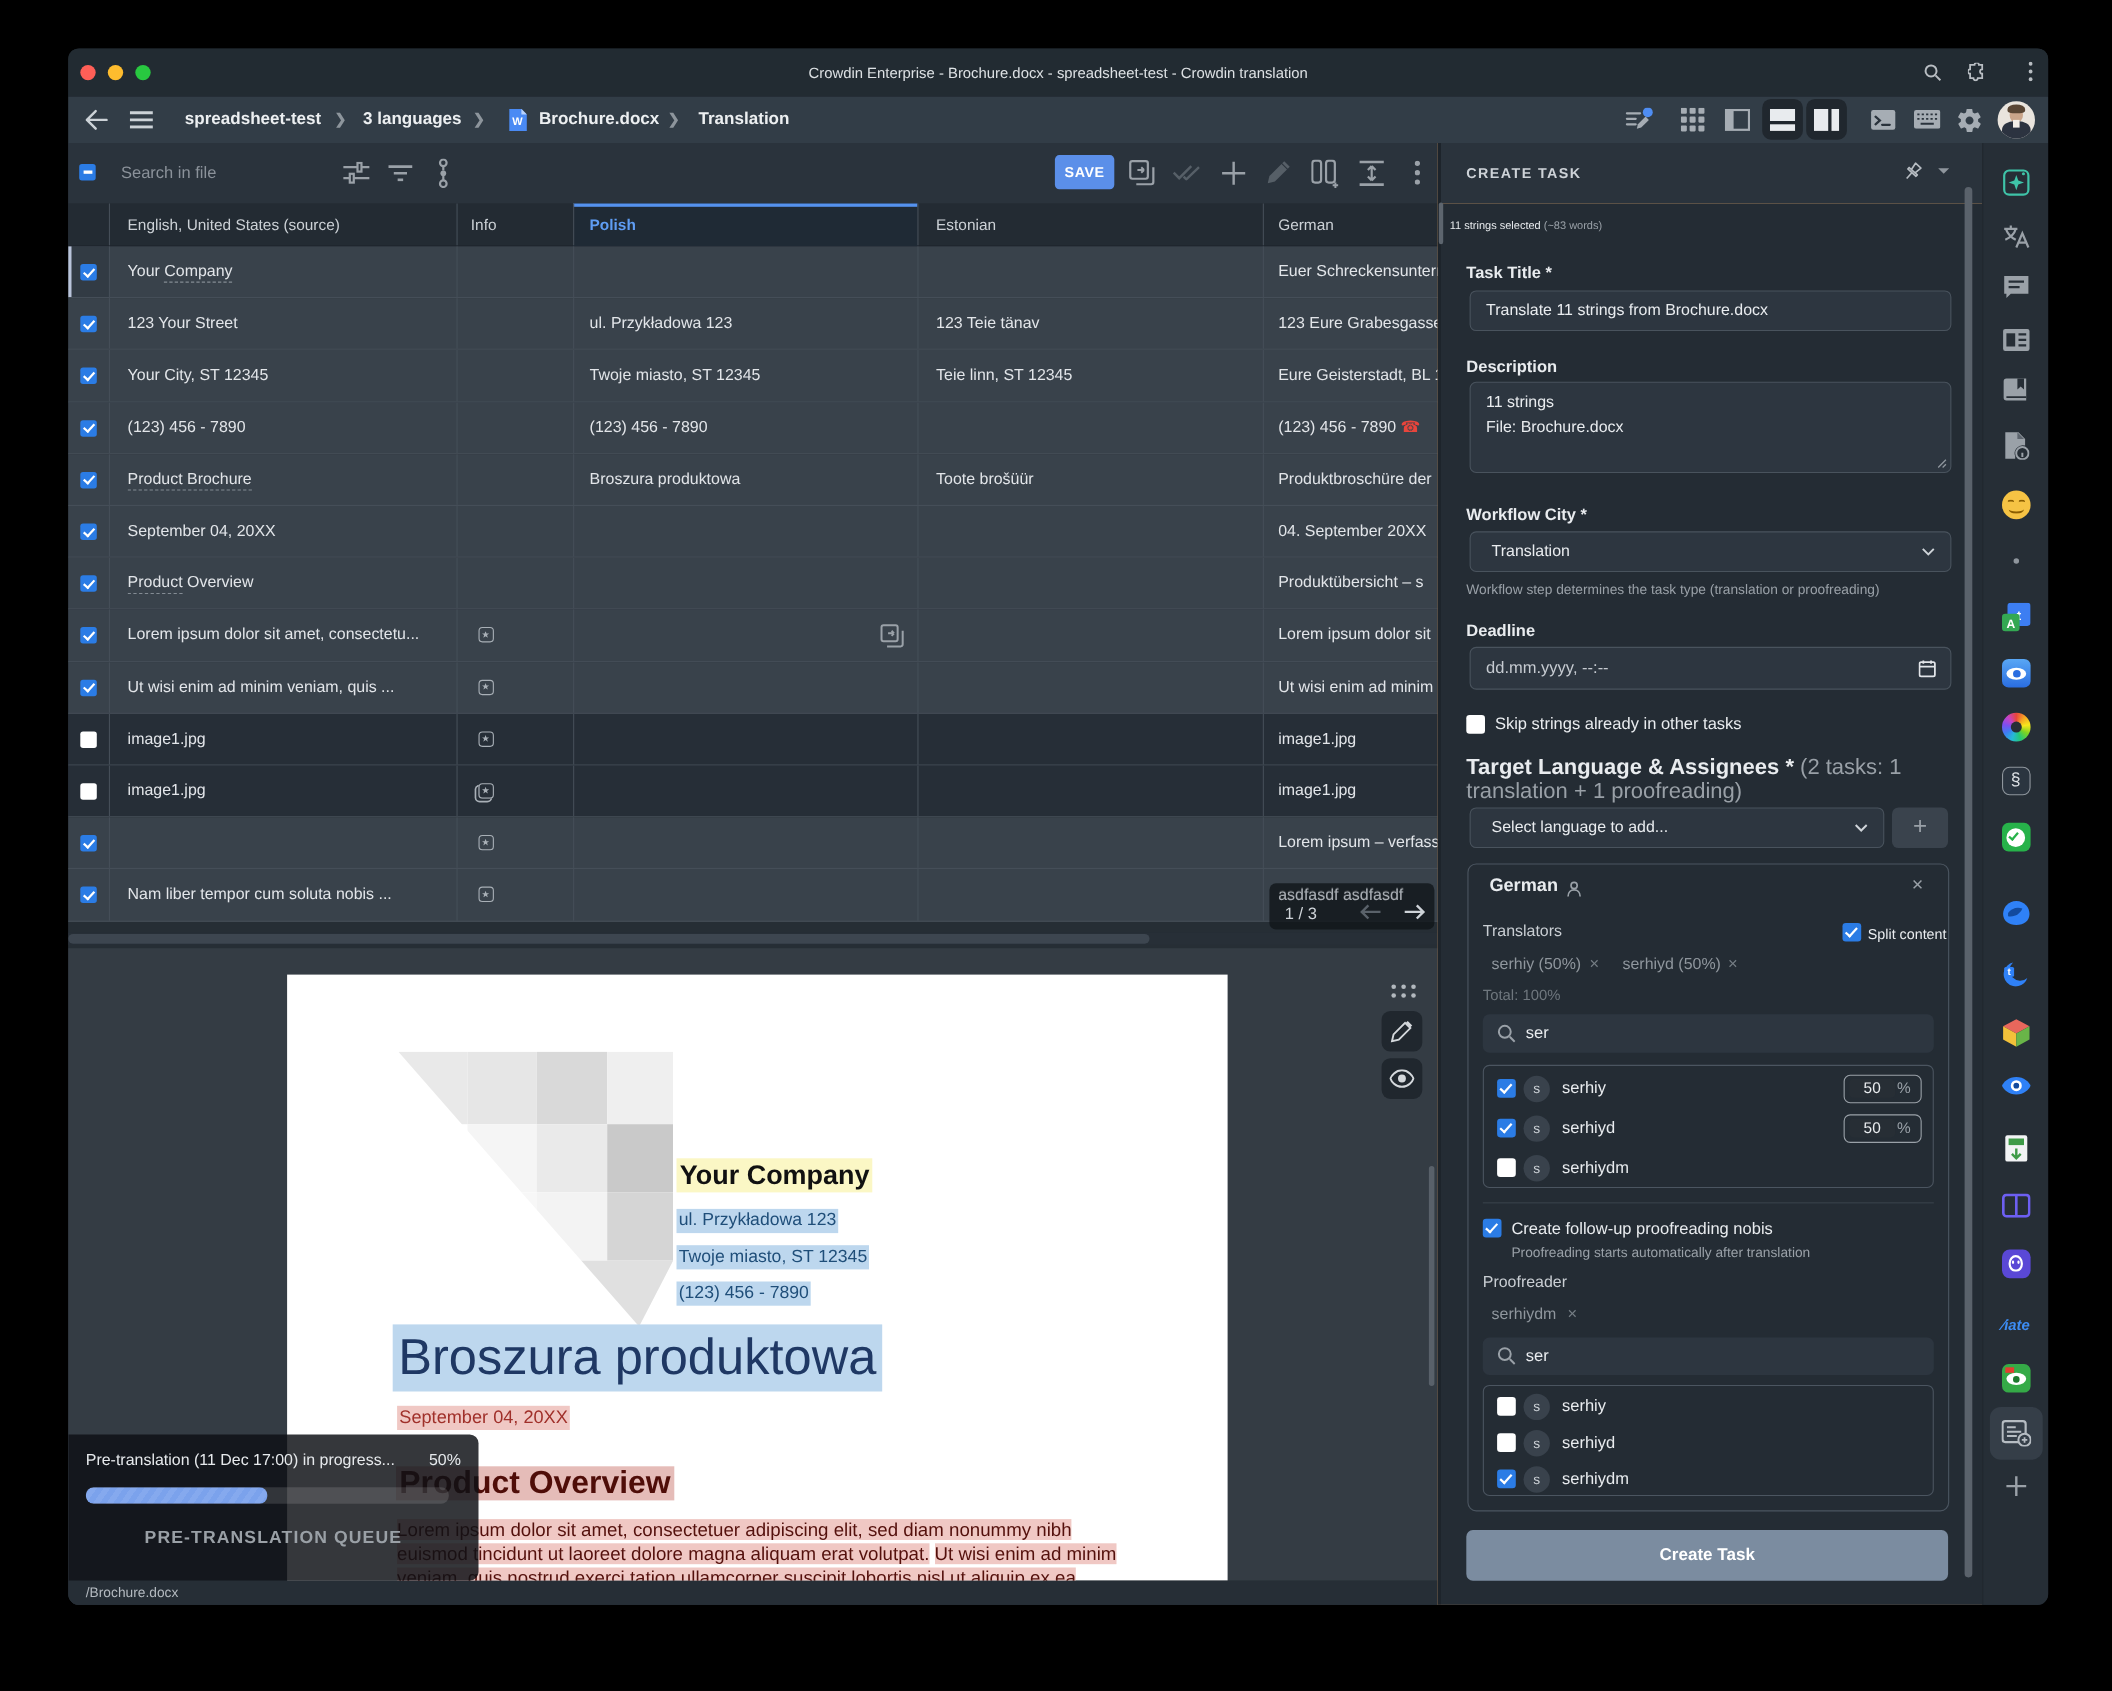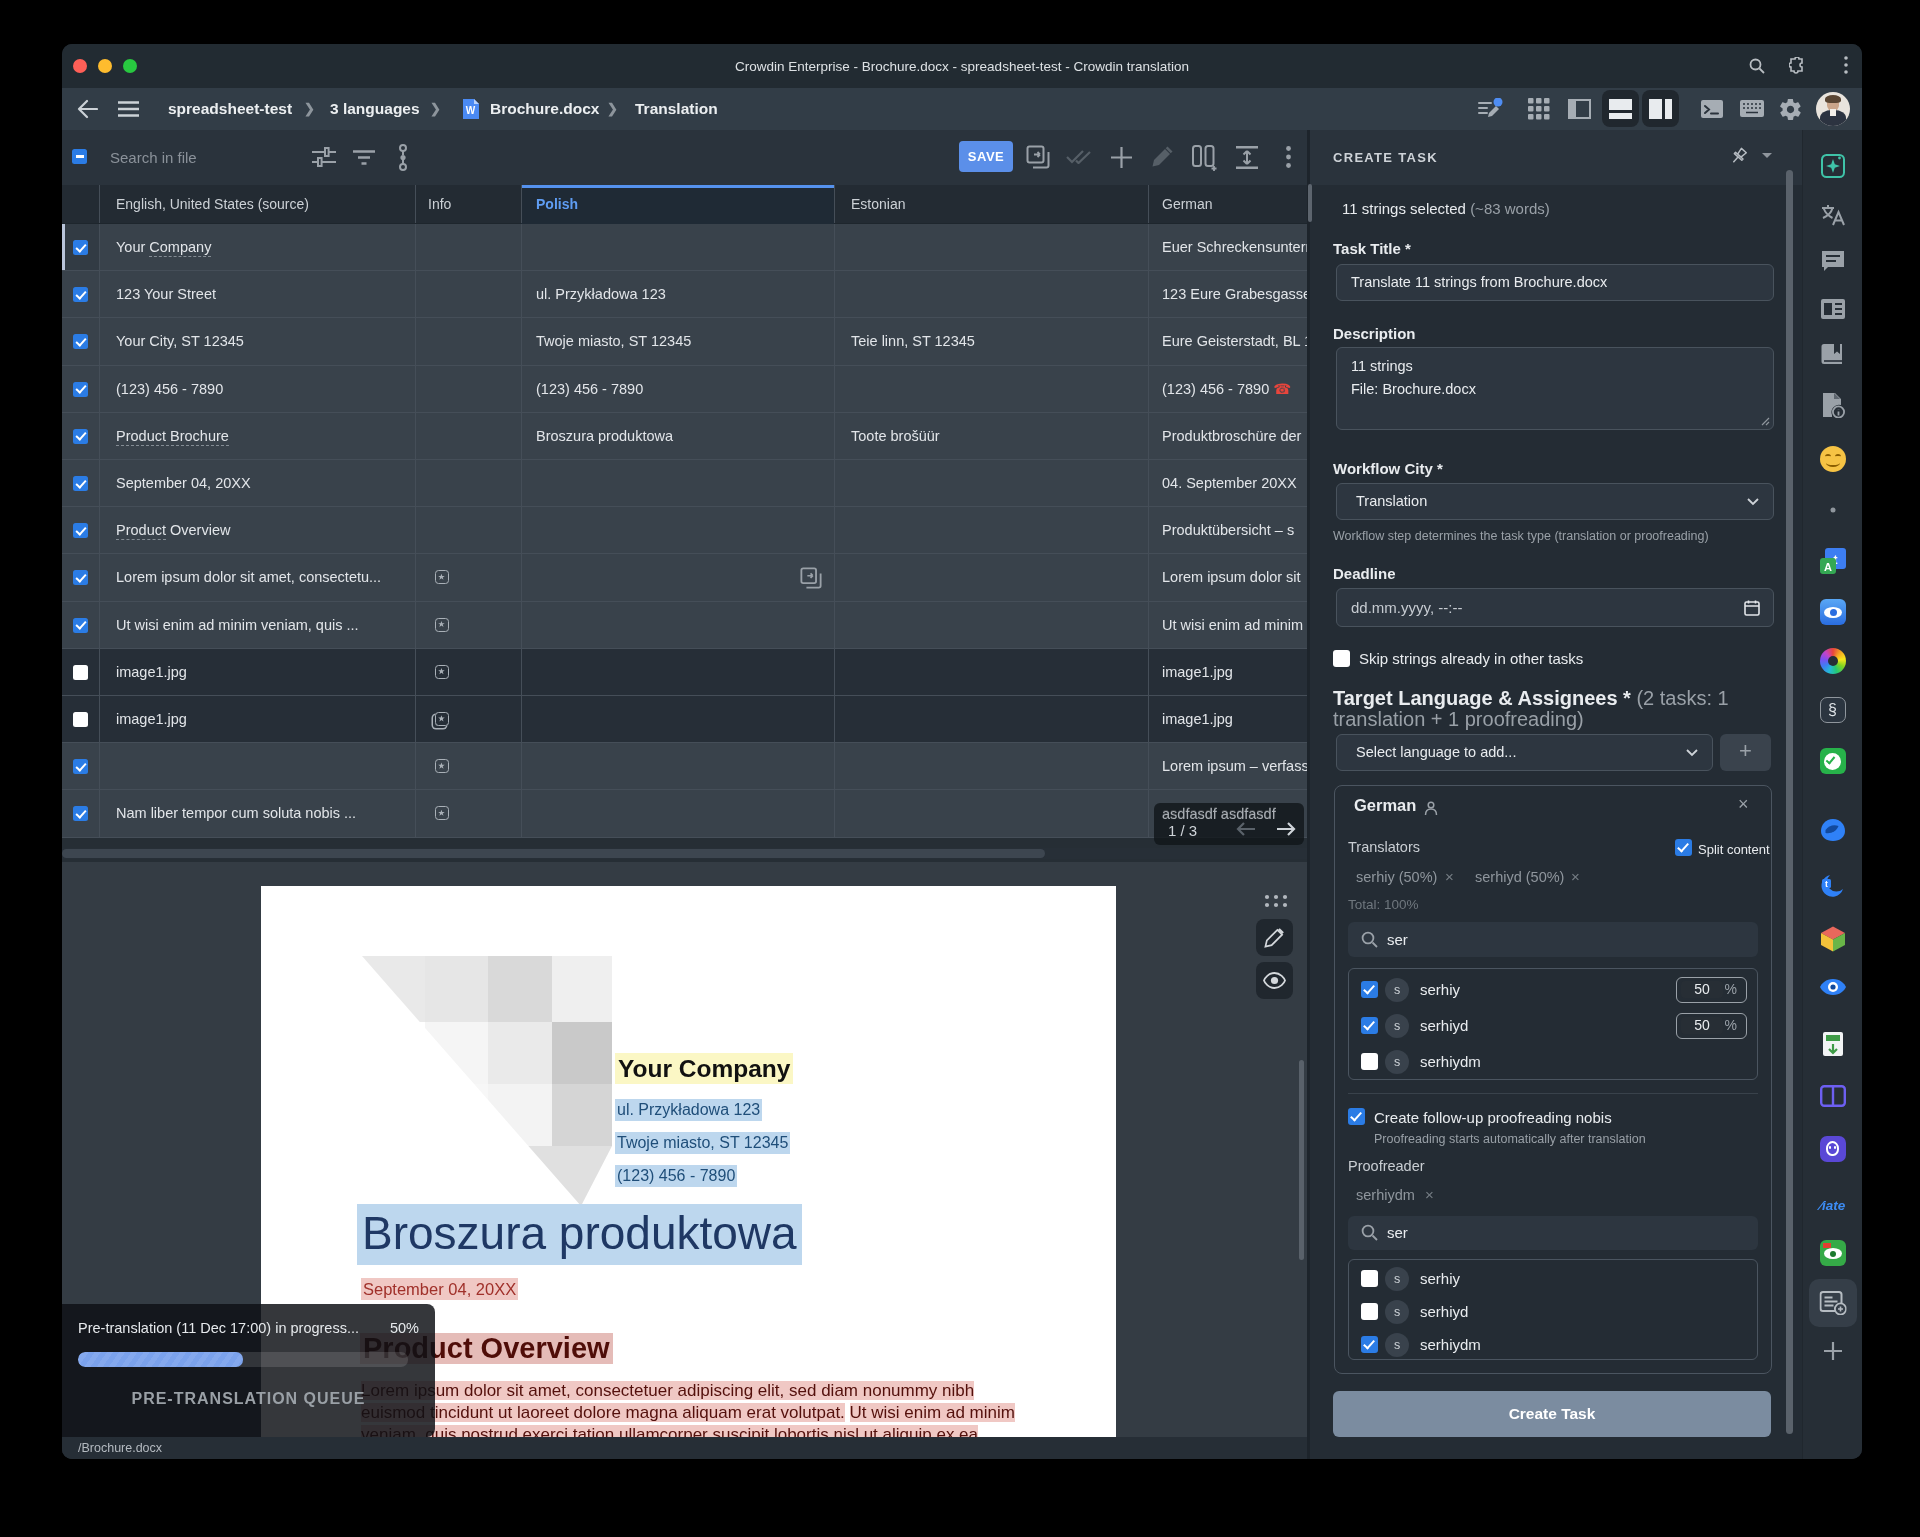--- a/index.html
+++ b/index.html
@@ -232,20 +232,21 @@
       <div class="vline" style="left:37px"></div>
         <div class="vline" style="left:353px"></div>
         <div class="vline" style="left:459px"></div>
         <div class="vline" style="left:772px"></div>
         <div class="vline" style="left:1086px"></div>
     </div>
     <div class="grow" style="top:141.2px">
       <div class="cb" style="left:11px;top:16px"></div>
       <div class="cell" style="left:54px;width:295px">123 Your Street</div>
       <div class="cell" style="left:474px;width:290px">ul. Przykładowa 123</div>
+      <div class="cell" style="left:789px;width:290px">123 Teie tänav</div>
       <div class="cell" style="left:1100px;width:145px">123 Eure Grabesgasse</div>
       <div class="vline" style="left:37px"></div>
         <div class="vline" style="left:353px"></div>
         <div class="vline" style="left:459px"></div>
         <div class="vline" style="left:772px"></div>
         <div class="vline" style="left:1086px"></div>
     </div>
     <div class="grow" style="top:188.4px">
       <div class="cb" style="left:11px;top:16px"></div>
       <div class="cell" style="left:54px;width:295px">Your City, ST 12345</div>
@@ -475,21 +476,21 @@
       <div style="position:absolute;left:23px;top:0;height:55px;line-height:55px;color:#ced3d8;font-size:13px;font-weight:bold;letter-spacing:1.3px">CREATE TASK</div>
       <svg style="position:absolute;left:418px;top:16px" width="21" height="21" viewBox="0 0 21 21">
         <g transform="rotate(42 10.5 10.5)">
           <path d="M7.2 2.5 h6.6 l-1.1 6.8 h-4.4 z M5.5 9.3 h10 v1.8 h-10 z" fill="none" stroke="#b6bcc2" stroke-width="1.5" stroke-linejoin="round"></path>
           <path d="M10.5 11.2 v7" stroke="#b6bcc2" stroke-width="1.5"></path>
         </g>
       </svg>
       <div style="position:absolute;left:452px;top:23px;width:0;height:0;border:5px solid transparent;border-top-color:#8f969d"></div>
     </div>
     <div class="pbody">
-      <div style="position:absolute;left:32px;top:15px;color:#e9ecef;font-size:15px">11 strings selected <span class="gray">(~83 words)</span></div>
+      <div style="position:absolute;left:8px;top:15px;color:#e9ecef;font-size:10px">11 strings selected <span class="gray">(~83 words)</span></div>
       <div class="lbl" style="left:23px;top:55px">Task Title *</div>
       <div class="inp" style="top:79px;height:37px;line-height:35px;padding-left:14px">Translate 11 strings from Brochure.docx</div>
       <div class="lbl" style="left:23px;top:140px">Description</div>
       <div class="inp" style="top:162px;height:83px;line-height:23px;padding:7px 14px">11 strings<br>File: Brochure.docx
         <svg style="position:absolute;right:3px;bottom:3px" width="9" height="9" viewBox="0 0 9 9">
             <path d="M8 1 L1 8 M8 5 L5 8" stroke="#8f969d" stroke-width="1.2"></path>
           </svg>
       </div>
       <div class="lbl" style="left:23px;top:275px">Workflow City *</div>
       <div class="inp" style="top:298px;height:37px;line-height:35px;padding-left:19px">Translation

